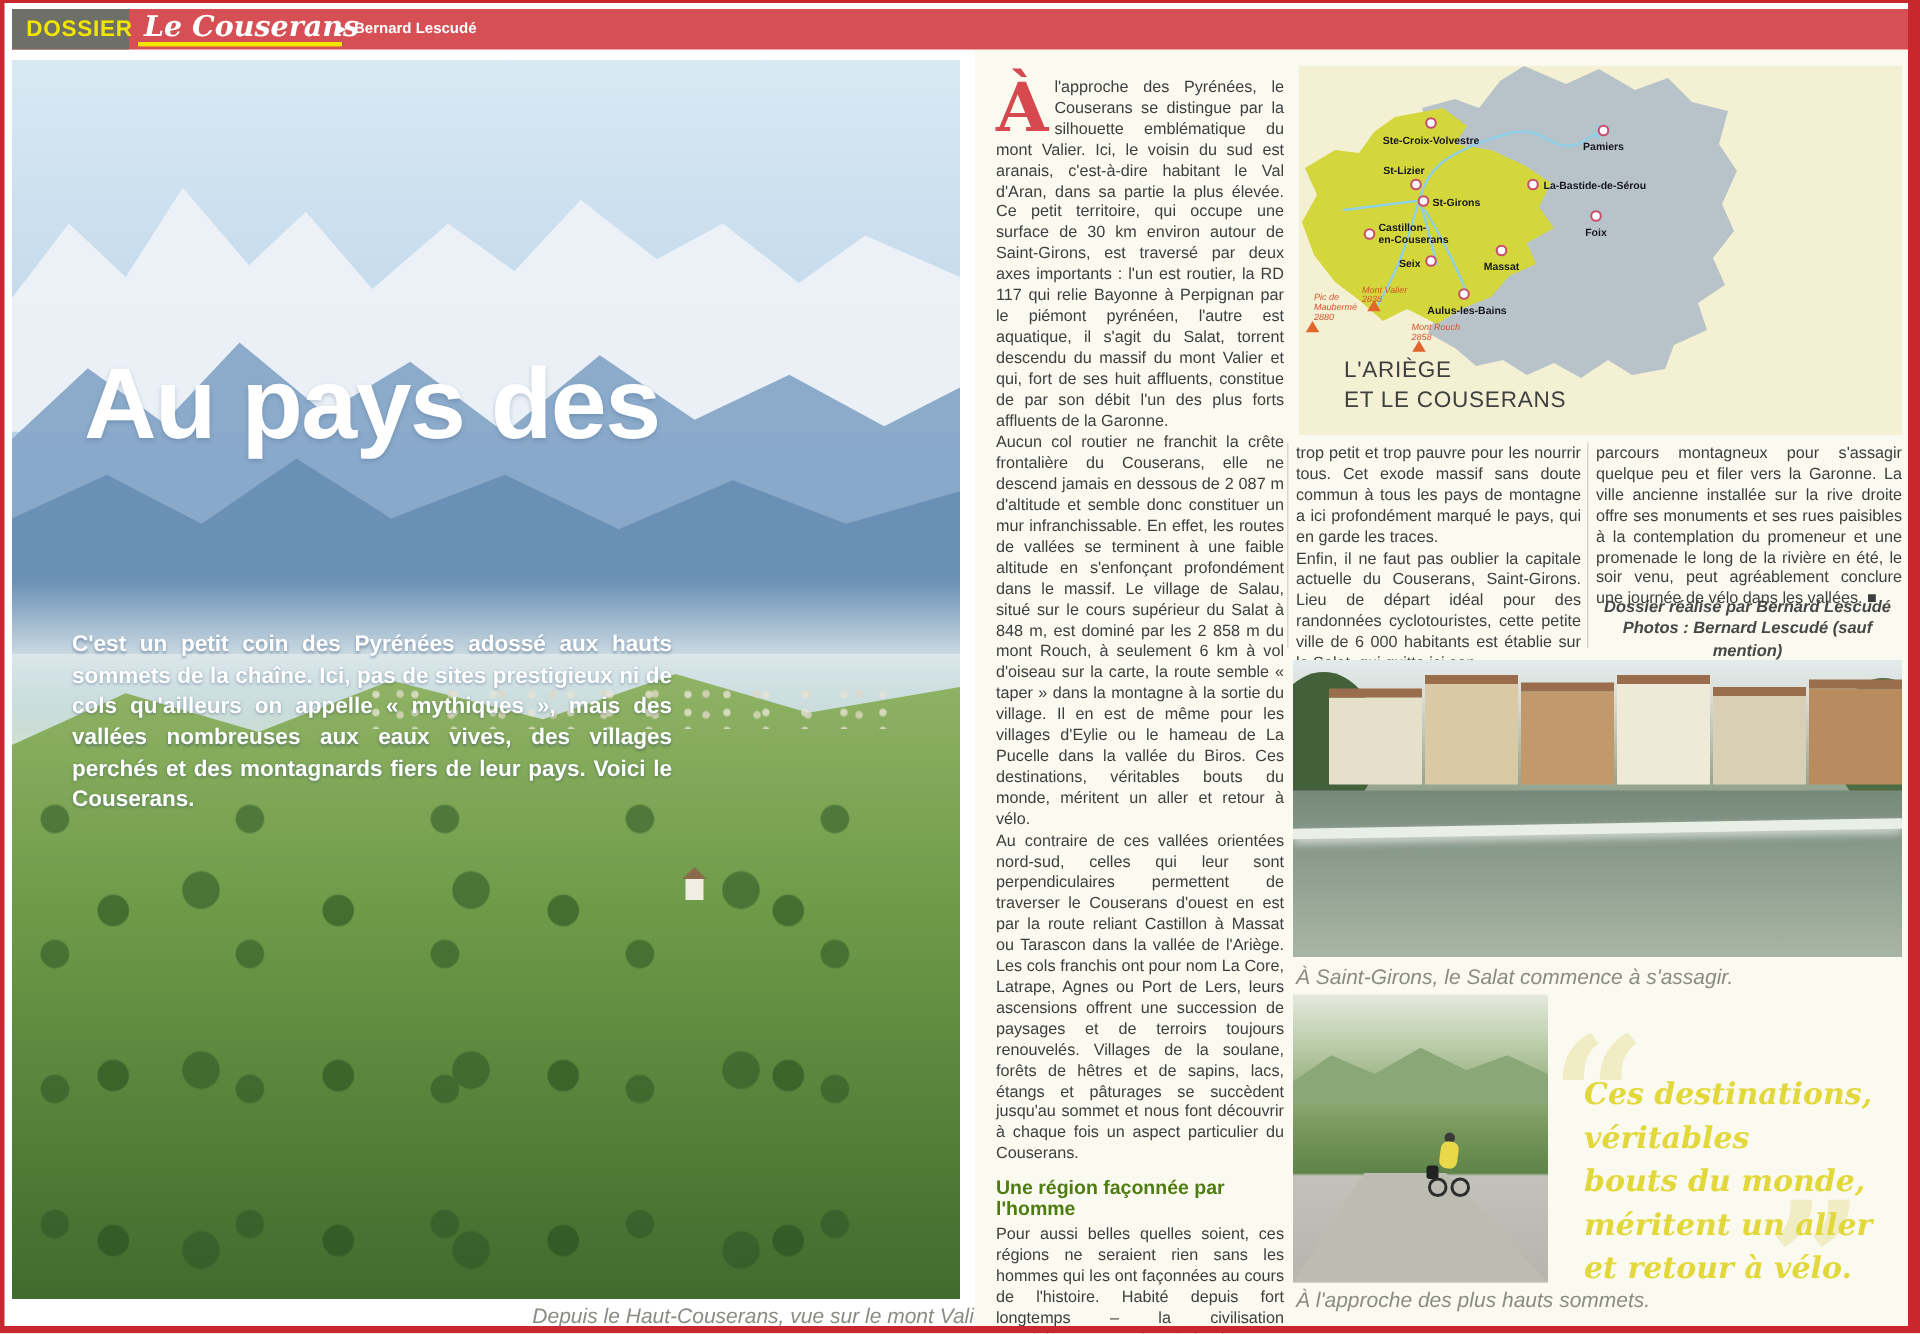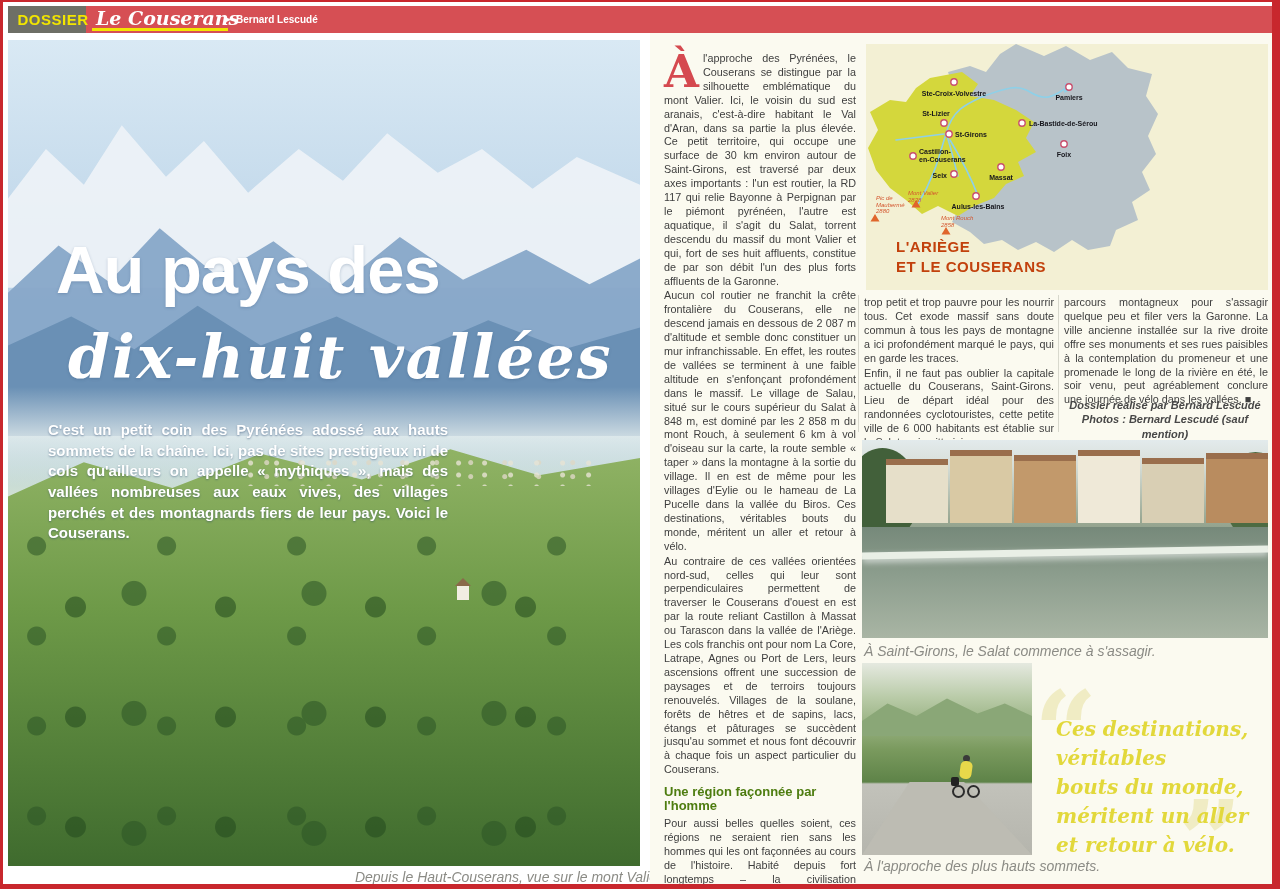--- a/index.html
+++ b/index.html
@@ -72,21 +72,21 @@
 
   .dropcap { float:left; color:#d5494f; font-size:45px; line-height:36px; font-weight:bold;
              padding:2px 4px 0 0; font-family:"DejaVu Serif", serif; }
   .subhead { color:#4d7c0f; font-weight:bold; font-size:13px; margin:8px 0 4px 0; text-align:left; }
   .byline { position:absolute; left:1060px; top:398px; width:210px; text-align:center;
             font-size:11px; font-weight:bold; font-style:italic; color:#474747; line-height:1.3; }
 
   
   .map-panel { position:absolute; left:866px; top:44px; width:402px; height:246px; background:#f3f0d4; }
   .map-panel svg { width:100%; height:100%; display:block; }
-  .map-title { position:absolute; left:30px; bottom:14px; color:#c2410c; font-weight:bold; font-size:15px;
+  .map-title { position:absolute; left:30px; bottom:14px; color:#404040; font-weight:normal; font-size:15px;
                line-height:1.3; letter-spacing:.5px; }
   .town-dot  { fill:#ffffff; stroke:#c94f6d; stroke-width:1.4; }
   .town-label{ font-family:"Liberation Sans", sans-serif; font-size:7px; font-weight:bold; fill:#16161c; }
   .peak-label{ font-family:"Liberation Sans", sans-serif; font-size:6px; font-style:italic; fill:#d3552e; }
   .peak-tri  { fill:#e0662c; }
   .river     { fill:none; stroke:#8ed0e8; stroke-width:1.6; stroke-linecap:round; }
 
   
   .photo-sgirons { position:absolute; left:862px; top:440px; width:406px; height:198px; overflow:hidden;
                    background:linear-gradient(#e3ebec 0%, #d8dfd9 12%, #9aa893 40%, #7e927e 60%, #8fa08c 100%); }
@@ -145,21 +145,20 @@
   <div class="photo-left">
     <div class="ridge-snow"></div>
     <div class="ridge-1"></div>
     <div class="ridge-2"></div>
     <div class="haze"></div>
     <div class="hills"></div>
     <div class="trees"></div>
     <div class="town-glint"></div>
     <div class="chapel"></div>
     <div class="headline">Au pays des</div>
-    <div class="headline-script">dix-huit vallées</div>
     <div class="standfirst">C'est un petit coin des Pyrénées adossé aux hauts sommets de la chaîne. Ici, pas de sites prestigieux ni de cols qu'ailleurs on appelle « mythiques », mais des vallées nombreuses aux eaux vives, des villages perchés et des montagnards fiers de leur pays. Voici le Couserans.</div>
   </div>
   <div class="caption-left caption">Depuis le Haut-Couserans, vue sur le mont Valier.</div>
 
   <div class="right-page"></div>
 
   <div class="col col-1">
     <p><span class="dropcap">À</span><span>l'approche des Pyrénées, le Couserans se distingue par la silhouette emblématique du mont Valier. Ici, le voisin du sud est aranais, c'est-à-dire habitant le Val d'Aran, dans sa partie la plus élevée. Ce petit territoire, qui occupe une surface de 30 km environ autour de Saint-Girons, est traversé par deux axes importants : l'un est routier, la RD 117 qui relie Bayonne à Perpignan par le piémont pyrénéen, l'autre est aquatique, il s'agit du Salat, torrent descendu du massif du mont Valier et qui, fort de ses huit affluents, constitue de par son débit l'un des plus forts affluents de la Garonne.</span></p>
     <p>Aucun col routier ne franchit la crête frontalière du Couserans, elle ne descend jamais en dessous de 2 087 m d'altitude et semble donc constituer un mur infranchissable. En effet, les routes de vallées se terminent à une faible altitude en s'enfonçant profondément dans le massif. Le village de Salau, situé sur le cours supérieur du Salat à 848 m, est dominé par les 2 858 m du mont Rouch, à seulement 6 km à vol d'oiseau sur la carte, la route semble « taper » dans la montagne à la sortie du village. Il en est de même pour les villages d'Eylie ou le hameau de La Pucelle dans la vallée du Biros. Ces destinations, véritables bouts du monde, méritent un aller et retour à vélo.</p>
     <p>Au contraire de ces vallées orientées nord-sud, celles qui leur sont perpendiculaires permettent de traverser le Couserans d'ouest en est par la route reliant Castillon à Massat ou Tarascon dans la vallée de l'Ariège. Les cols franchis ont pour nom La Core, Latrape, Agnes ou Port de Lers, leurs ascensions offrent une succession de paysages et de terroirs toujours renouvelés. Villages de la soulane, forêts de hêtres et de sapins, lacs, étangs et pâturages se succèdent jusqu'au sommet et nous font découvrir à chaque fois un aspect particulier du Couserans.</p>

